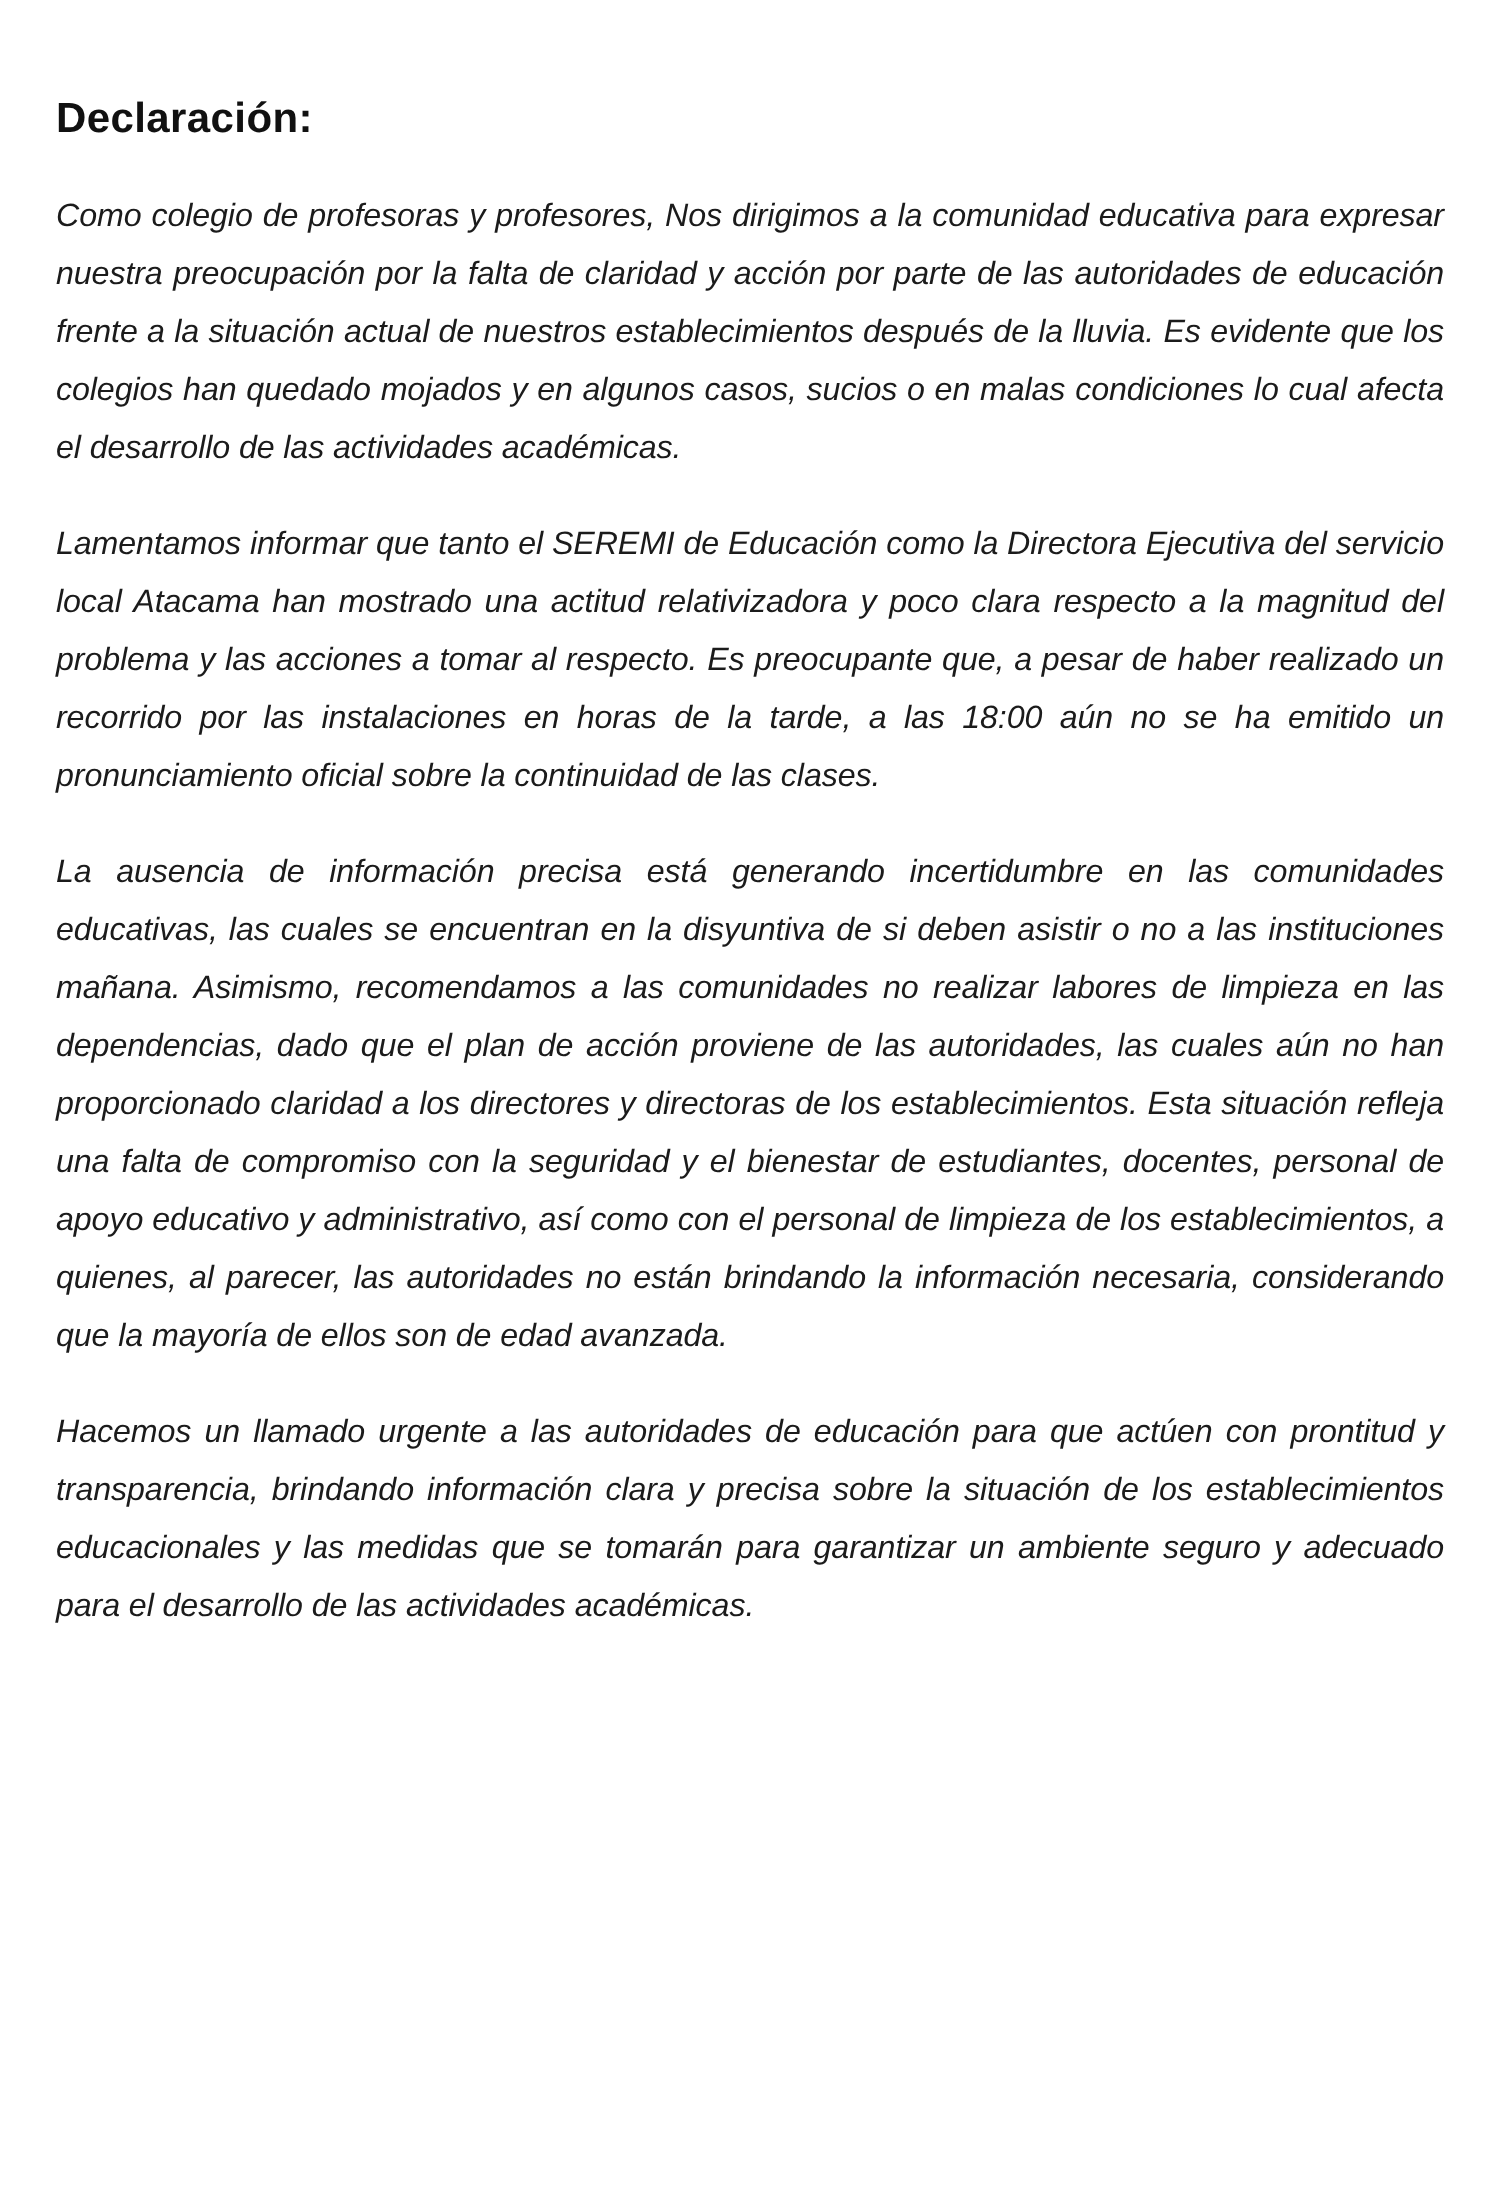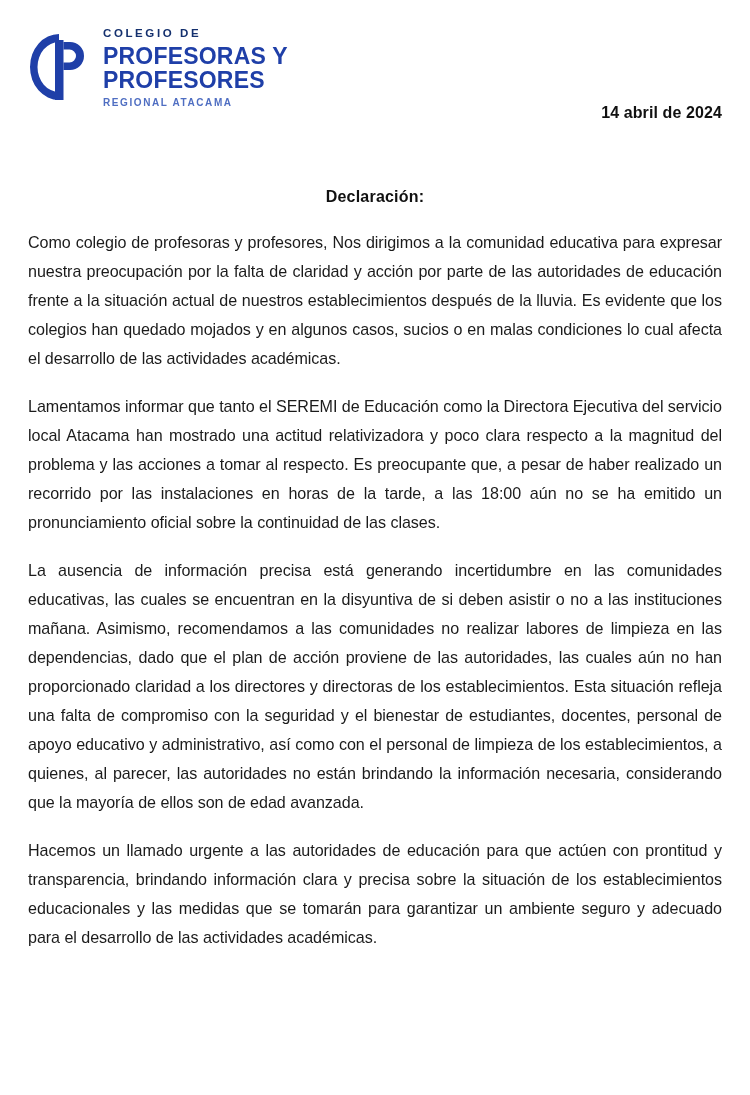--- a/index.html
+++ b/index.html
@@ -86,85 +86,48 @@
     letter-spacing: 0.1px;
   }
 
   
   .body-wrap {
     padding: 0 28px;
     box-sizing: border-box;
   }
 
   .doc-heading {
-    font-size: 16px;
+    font-size: 21px;
     font-weight: bold;
     color: #111111;
     margin: 48px 0 22px 0;
     letter-spacing: 0.2px;
-    text-align: center;
   }
 
   .paragraph {
     font-size: 16.1px;
     line-height: 29px;
     color: #1b1b1b;
     text-align: justify;
     margin: 0 0 19px 0;
     letter-spacing: -0.05px;
     -webkit-hyphens: none;
     hyphens: none;
+    font-style: italic;
   }
 
   .paragraph:last-child {
     margin-bottom: 16px;
   }
 </style>
 </head>
 <body>
 
 <div class="page">
 
-  <div class="header">
-
-    <div class="logo">
-
-      <svg class="logo-mark" viewBox="0 0 62 70" aria-hidden="true">
-
-        <path d="M31 2
-                 A 29 33 0 1 0 31 68
-                 L 31 60
-                 A 21.5 25 0 1 1 31 10
-                 Z" fill="#1f3fa8"></path>
-
-        <rect x="27" y="8" width="8.5" height="60" fill="#1f3fa8"></rect>
-
-        <path d="M35.5 10
-                 L 42 10
-                 A 14 14 0 0 1 42 38
-                 L 35.5 38
-                 L 35.5 30.5
-                 L 41.5 30.5
-                 A 6.5 6.5 0 0 0 41.5 17.5
-                 L 35.5 17.5
-                 Z" fill="#1f3fa8"></path>
-      </svg>
-
-      <div class="logo-text">
-        <div class="logo-eyebrow">COLEGIO DE</div>
-        <div class="logo-main">PROFESORAS Y</div>
-        <div class="logo-main">PROFESORES</div>
-        <div class="logo-sub">REGIONAL ATACAMA</div>
-      </div>
-
-    </div>
-
-    <div class="doc-date">14 abril de 2024</div>
-
-  </div>
 
   <div class="body-wrap">
 
     <h1 class="doc-heading">Declaración:</h1>
 
     <p class="paragraph">Como colegio de profesoras y profesores, Nos dirigimos a la comunidad educativa para expresar nuestra preocupación por la falta de claridad y acción por parte de las autoridades de educación frente a la situación actual de nuestros establecimientos después de la lluvia. Es evidente que los colegios han quedado mojados y en algunos casos, sucios o en malas condiciones lo cual afecta el desarrollo de las actividades académicas.</p>
     <p class="paragraph">Lamentamos informar que tanto el SEREMI de Educación como la Directora Ejecutiva del servicio local Atacama han mostrado una actitud relativizadora y poco clara respecto a la magnitud del problema y las acciones a tomar al respecto. Es preocupante que, a pesar de haber realizado un recorrido por las instalaciones en horas de la tarde, a las 18:00 aún no se ha emitido un pronunciamiento oficial sobre la continuidad de las clases.</p>
     <p class="paragraph">La ausencia de información precisa está generando incertidumbre en las comunidades educativas, las cuales se encuentran en la disyuntiva de si deben asistir o no a las instituciones mañana. Asimismo, recomendamos a las comunidades no realizar labores de limpieza en las dependencias, dado que el plan de acción proviene de las autoridades, las cuales aún no han proporcionado claridad a los directores y directoras de los establecimientos. Esta situación refleja una falta de compromiso con la seguridad y el bienestar de estudiantes, docentes, personal de apoyo educativo y administrativo, así como con el personal de limpieza de los establecimientos, a quienes, al parecer, las autoridades no están brindando la información necesaria, considerando que la mayoría de ellos son de edad avanzada.</p>
     <p class="paragraph">Hacemos un llamado urgente a las autoridades de educación para que actúen con prontitud y transparencia, brindando información clara y precisa sobre la situación de los establecimientos educacionales y las medidas que se tomarán para garantizar un ambiente seguro y adecuado para el desarrollo de las actividades académicas.</p>
 

